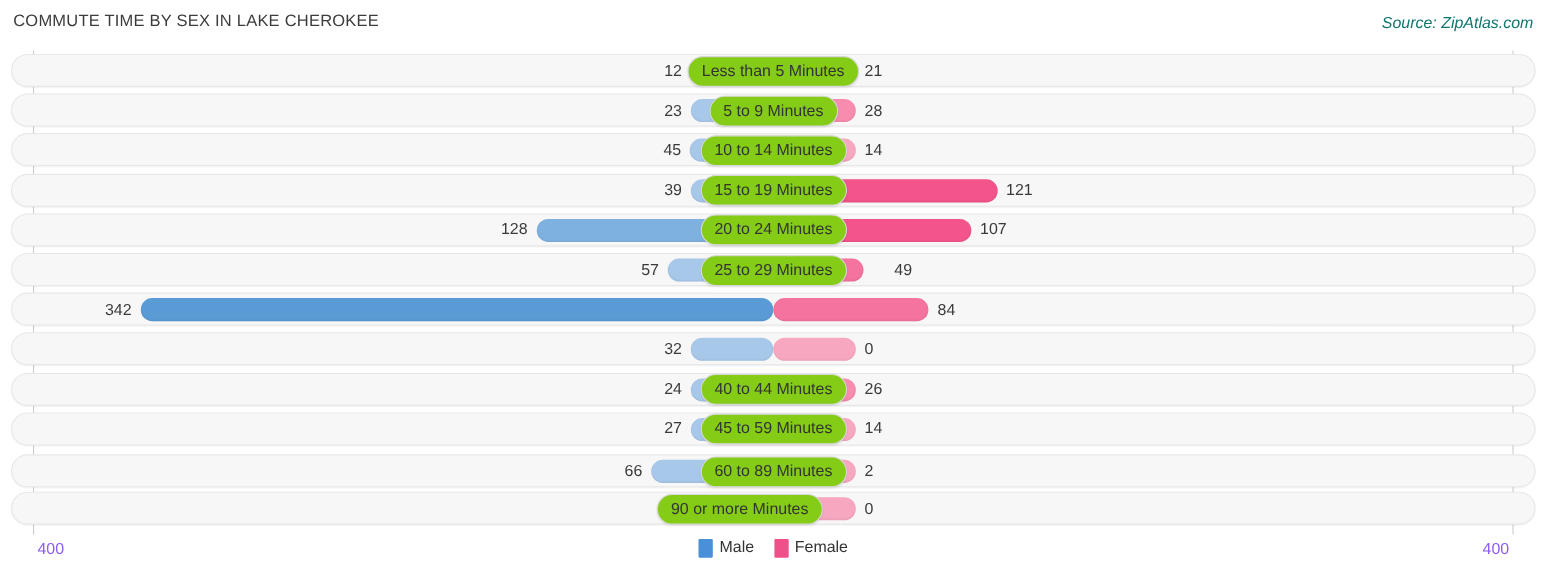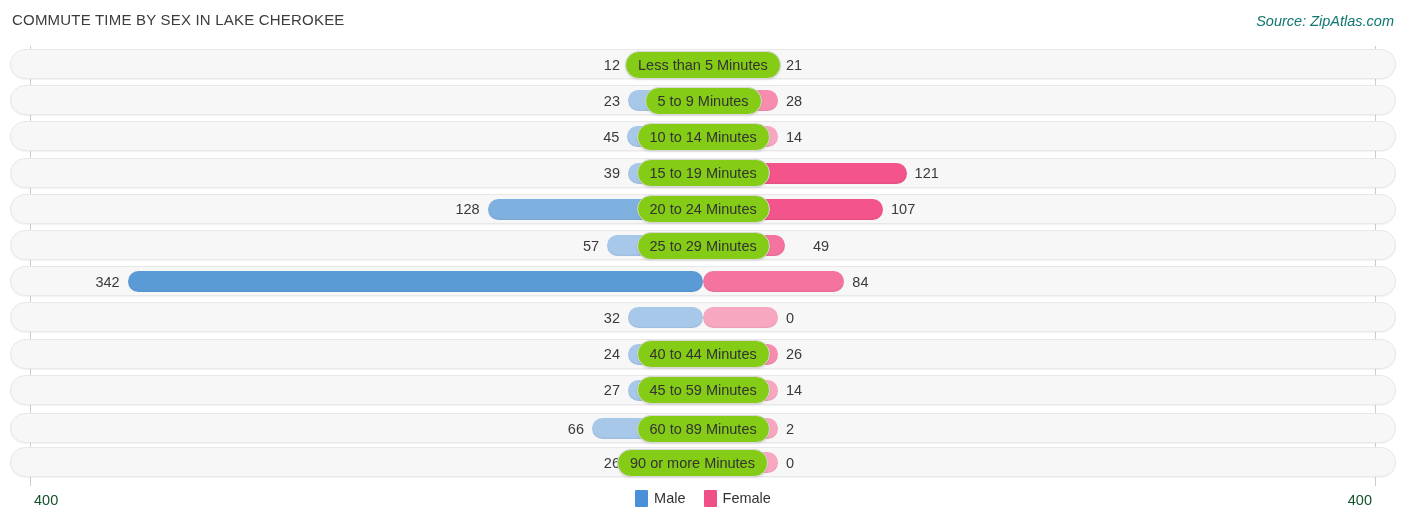--- a/index.html
+++ b/index.html
@@ -129,21 +129,21 @@
     position: absolute;
     left: 0;
     top: 486px;
     width: 1406px;
     height: 37px;
   }
   .axis-end-label {
     position: absolute;
     top: 6px;
     font-size: 14.5px;
-    color: #14532d;
+    color: #8b5cf6;
   }
   #axis-label-left  { left: 34px; }
   #axis-label-right { right: 34px; }
 
   #legend {
     position: absolute;
     left: 0;
     top: 4px;
     width: 1406px;
     display: flex;
@@ -262,21 +262,21 @@
         <div class="val val-male" style="left: 529.955px; width: 54px;">66</div>
         <div class="val val-female" style="left: 786px;">2</div>
         <div class="cat-pill" style="left: 636.5px;">60 to 89 Minutes</div>
       </div>
       <div class="row" style="top: 398.2px;">
         <div class="track"></div>
         <div class="bar bar-male" style="left: 628px; width: 75px; background: rgb(168, 200, 234);"></div>
         <div class="bar bar-female" style="left: 703px; width: 75px; background: rgb(247, 168, 192);"></div>
         <div class="val val-male" style="left: 566px; width: 54px;">26</div>
         <div class="val val-female" style="left: 786px;">0</div>
-        <div class="cat-pill" style="left: 617px;">90 or more Minutes</div>
+        <div class="cat-pill" style="left: 597px;">90 or more Minutes</div>
       </div>
     </div>
 </div>
 
 <div id="footer">
   <div class="axis-end-label" id="axis-label-left">400</div>
   <div class="axis-end-label" id="axis-label-right">400</div>
   <div id="legend">
     <div class="legend-item">
       <span class="legend-swatch" id="legend-swatch-male" style="background: rgb(74, 144, 217);"></span>

